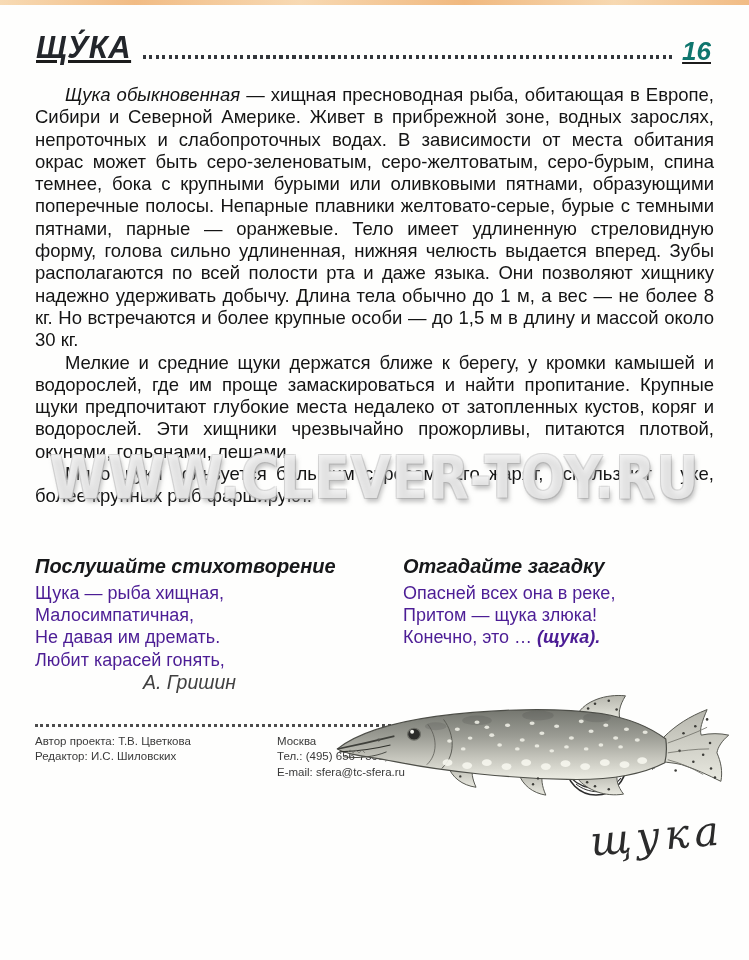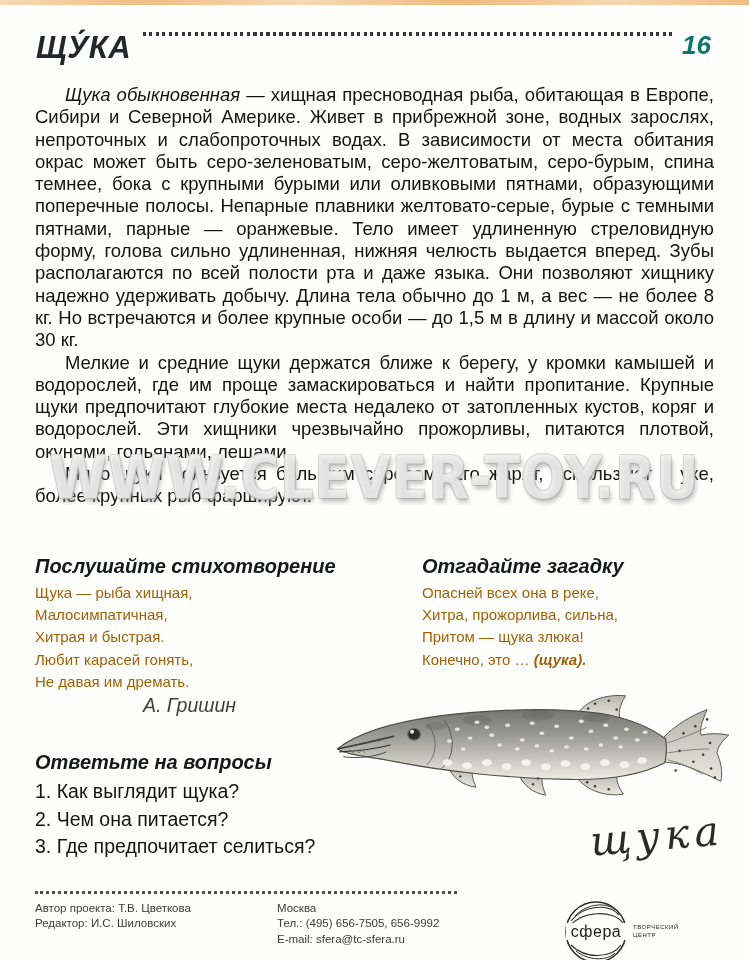--- a/index.html
+++ b/index.html
@@ -7,21 +7,21 @@
     position:relative;width:749px;height:960px;margin:0 auto;
     background:#fefefd;overflow:hidden;
     font-family:"Liberation Sans",sans-serif;color:#1b1b1b;
   }
   .top-edge{
     position:absolute;top:0;left:0;right:0;height:5px;
     background:linear-gradient(90deg,#f6d2a2 0%,#eeab66 18%,#f6d0a0 40%,#eda75f 62%,#f5cf9e 82%,#eeab66 100%);
     opacity:.8;
   }
   
-  .header{display:flex;margin:32px 38px 0 36px;}
+  .header{display:flex;align-items:flex-end;margin:32px 38px 0 36px;text-decoration:underline;}
   .title{
     font-size:31px;font-weight:bold;font-style:italic;
     letter-spacing:.5px;color:#23262b;line-height:1;white-space:nowrap;
   }
   .leader{
     flex:1;height:4px;margin:0 8px 4px 12px;
     background:repeating-linear-gradient(90deg,#34373c 0 3px,transparent 3px 6.5px);
   }
   .page-num{
     font-size:26px;font-weight:bold;font-style:italic;color:#0f766e;
@@ -45,26 +45,26 @@
       2px 3px 4px rgba(150,150,150,.55),
       -1px -1px 0 rgba(215,215,215,.8),
       1px -1px 0 rgba(215,215,215,.8),
       -1px 1px 0 rgba(210,210,210,.8),
       1px 1px 0 rgba(205,205,205,.8);
     transform:scaleY(1.12);
   }
   
   .columns{display:flex;margin:46px 35px 0 35px;}
   .col-poem{flex:0 0 368px;}
-  .col-riddle{flex:1;margin-left:19px;}
+  .col-riddle{flex:1;}
   .sec-heading{
     font-size:20px;font-weight:bold;font-style:italic;color:#17181a;
     margin:0 0 4px 0;line-height:24px;
   }
-  .verse-line{font-size:15px;line-height:22.4px;color:#a16207;}
+  .verse-line{font-size:18px;line-height:22.4px;color:#4c1d95;}
   .poem-author{
     font-size:19.5px;font-style:italic;line-height:22.4px;
     padding-left:108px;color:#404040;
   }
   .ans-italic{font-style:italic;font-weight:bold;}
   
   .questions{margin:34px 35px 0 35px;width:310px;}
   .questions .sec-heading{margin-bottom:4px;}
   .question-line{font-size:19.5px;line-height:27.5px;color:#141414;}
   
@@ -106,40 +106,32 @@
     <p>Мясо щуки пользуется большим спросом. Его жарят, используют в ухе, более крупных рыб фаршируют.</p>
   </div>
 
   <div class="watermark">WWW.CLEVER-TOY.RU</div>
 
   <div class="columns">
     <div class="col-poem">
       <div class="sec-heading">Послушайте стихотворение</div>
       <div class="verse-line">Щука — рыба хищная,</div>
       <div class="verse-line">Малосимпатичная,</div>
-      <div class="verse-line">Хитрая и быстрая.</div>
+      <div class="verse-line">Не давая им дремать.</div>
       <div class="verse-line">Любит карасей гонять,</div>
-      <div class="verse-line">Не давая им дремать.</div>
       <div class="poem-author">А. Гришин</div>
     </div>
     <div class="col-riddle">
       <div class="sec-heading">Отгадайте загадку</div>
       <div class="verse-line">Опасней всех она в реке,</div>
-      <div class="verse-line">Хитра, прожорлива, сильна,</div>
       <div class="verse-line">Притом — щука злюка!</div>
       <div class="verse-line"><span>Конечно, это … </span><span class="ans-italic">(щука).</span></div>
     </div>
   </div>
 
-  <div class="questions">
-    <div class="sec-heading">Ответьте на вопросы</div>
-    <div class="question-line">1. Как выглядит щука?</div>
-    <div class="question-line">2. Чем она питается?</div>
-    <div class="question-line">3. Где предпочитает селиться?</div>
-  </div>
 
   <div class="fish-wrap">
     <svg width="416" height="118" viewBox="0 0 420 120" xmlns="http://www.w3.org/2000/svg">
       <defs>
         <linearGradient id="bodyGrad" x1="0" y1="0" x2="0" y2="1">
           <stop offset="0" stop-color="#74766f"></stop>
           <stop offset="0.38" stop-color="#9b9c94"></stop>
           <stop offset="0.68" stop-color="#c4c4bb"></stop>
           <stop offset="1" stop-color="#edede4"></stop>
         </linearGradient>

